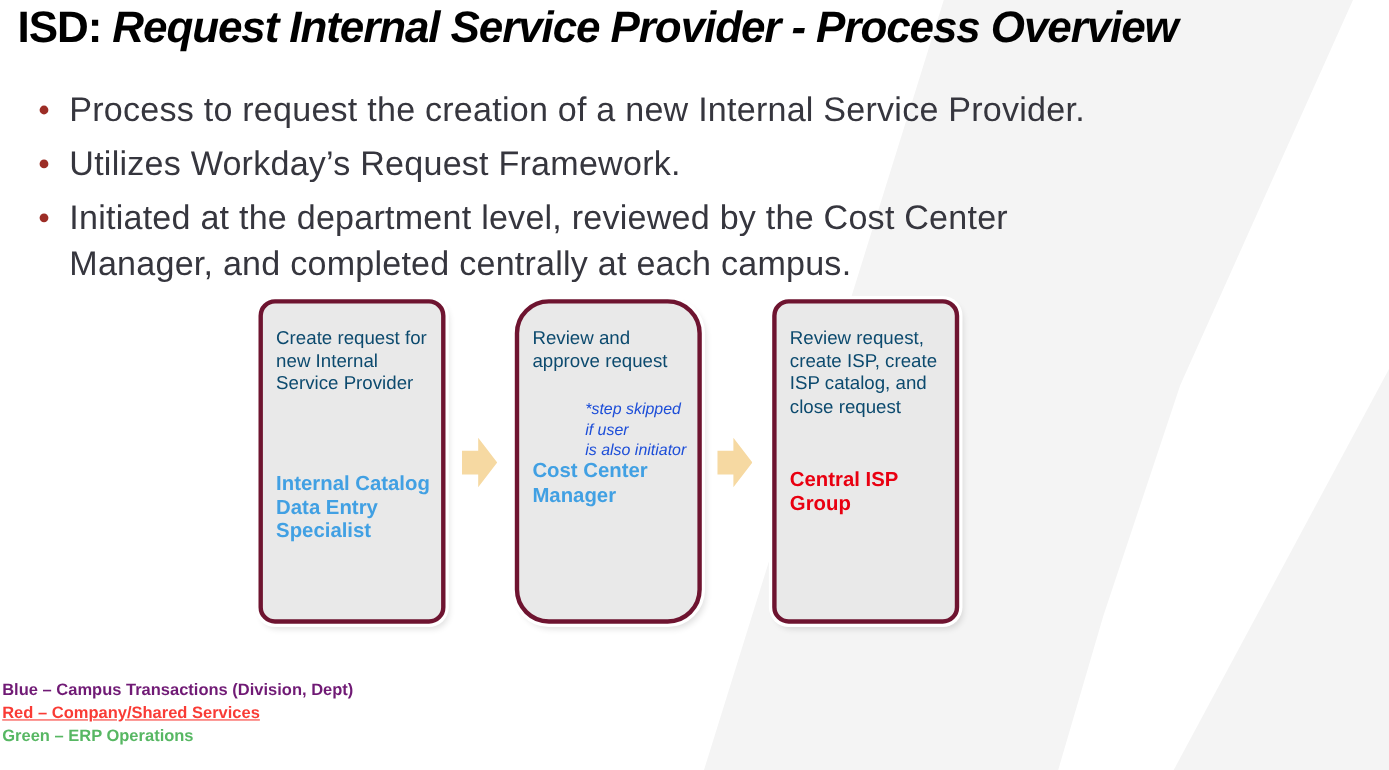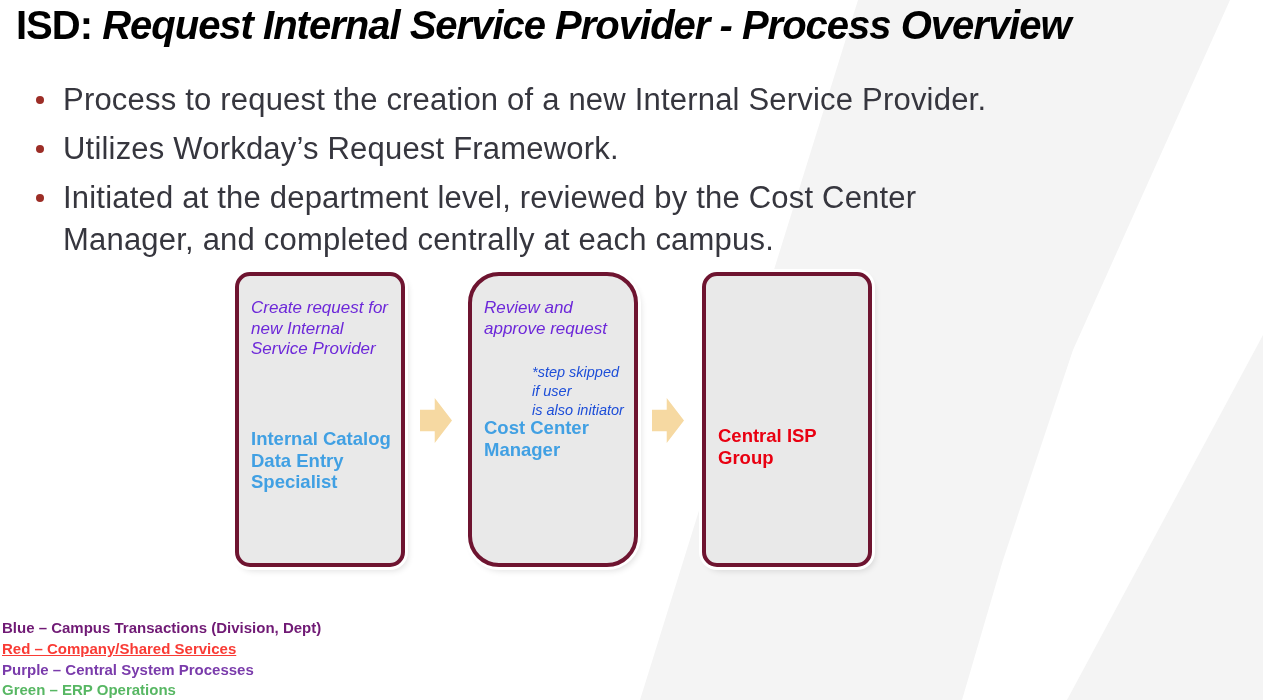--- a/index.html
+++ b/index.html
@@ -32,21 +32,21 @@
   }
 
   
   .box {
     position:absolute; top:272px; width:170px; height:295px; box-sizing:border-box;
     background:#e9e9e9; border:4px solid #6e1430; border-radius:15px;
     box-shadow:0 0 0 3px #ffffff, 3px 4px 6px rgba(0,0,0,0.12);
   }
   .box--1 { left:235px; } .box--2 { left:468px;border-radius:31px; } .box--3 { left:702px; }
   .box p { margin:0; position:absolute; left:12px; right:5px; white-space:pre-line; }
-  .box .desc { top:22px; font-style:italic; font-size:17px; line-height:20.5px; color:#6d28d9; }
+  .box .desc { top:22px; font-size:17px; line-height:20.5px; color:#0c4a6e; }
   .box .note { top:87px; font-style:italic; font-size:14.5px; line-height:19px; color:#1d4ed8;margin-left:48px; }
   .box .role { font-weight:bold; font-size:18.5px; line-height:21.5px; }
   .box--1 .role { top:152px; }
   .box--2 .role { top:141px; }
   .box--3 .role { top:149px; }
 
   
   .flow-arrow {
     position:absolute; top:398px; width:32px; height:45px;
     background:#f6d9a2;
@@ -99,26 +99,29 @@
 approve request</p>
       <p class="note">*step skipped if user
 is also initiator</p>
       <p class="role" style="color: rgb(65, 160, 227);">Cost Center
 Manager</p>
     </div>
 
     <div class="flow-arrow flow-arrow--2"></div>
 
     <div class="box box--3">
+      <p class="desc">Review request,
+create ISP, create
+ISP catalog, and
+close request</p>
       <p class="role" style="color: rgb(233, 0, 17);">Central ISP
 Group</p>
     </div>
 
   </div>
 
   <div class="legend">
     <div style="color: #701a75;">Blue – Campus Transactions (Division, Dept)</div>
     <div style="color: rgb(249, 59, 53); text-decoration: underline;">Red – Company/Shared Services</div>
-    <div style="color: rgb(122, 59, 171);">Purple – Central System Processes</div>
     <div style="color: rgb(87, 183, 99);">Green – ERP Operations</div>
   </div>
 
 </div>
 
 </body></html>

